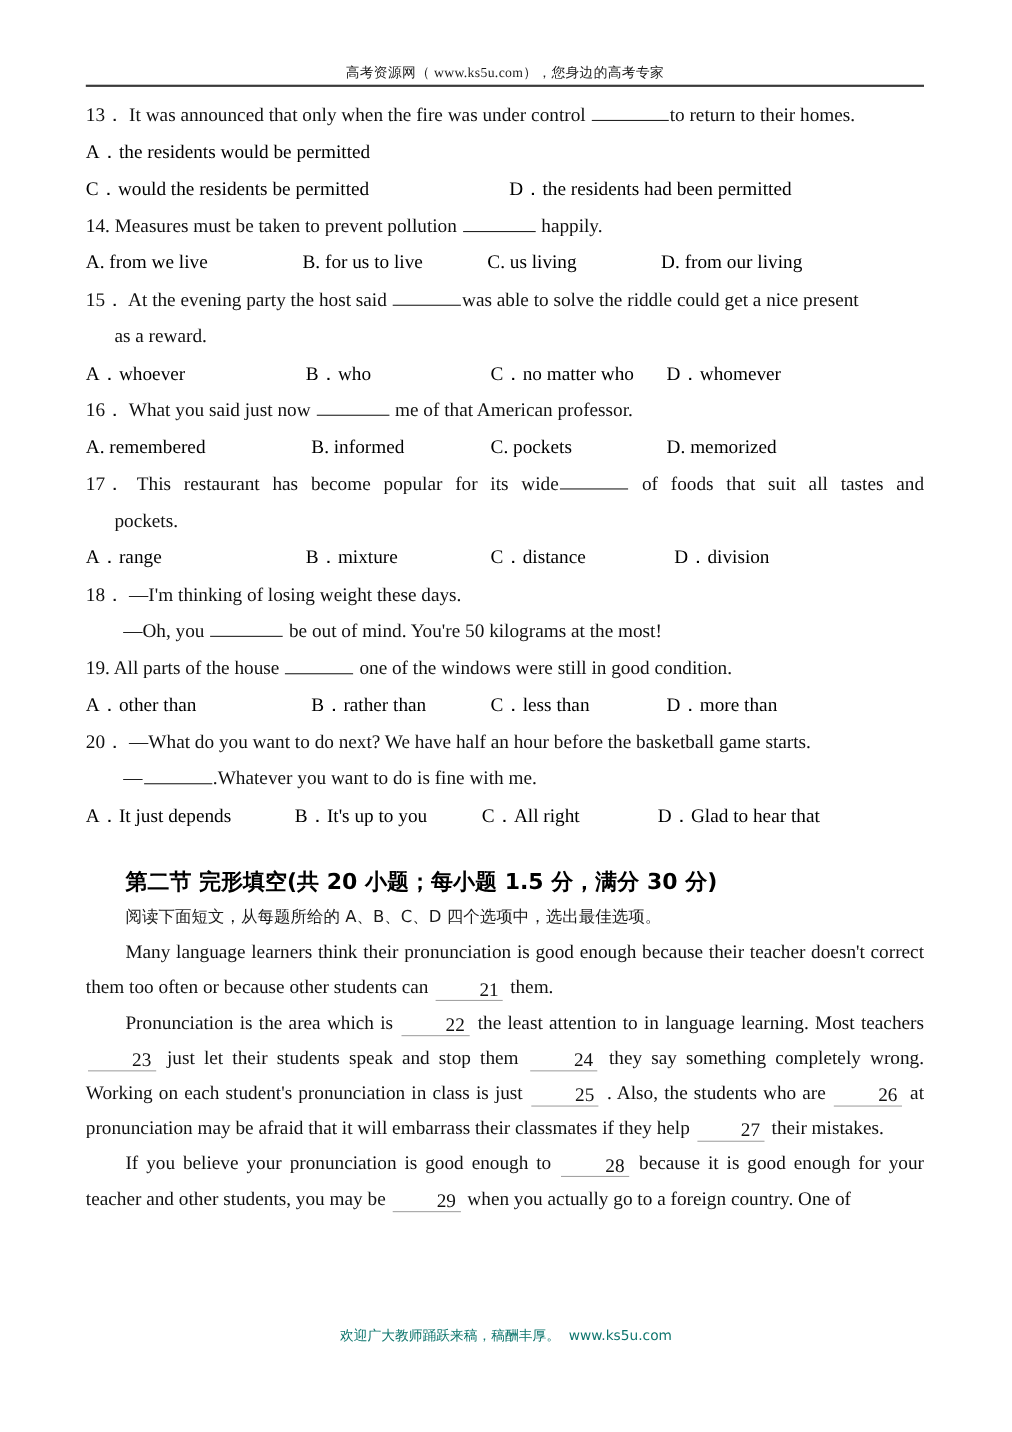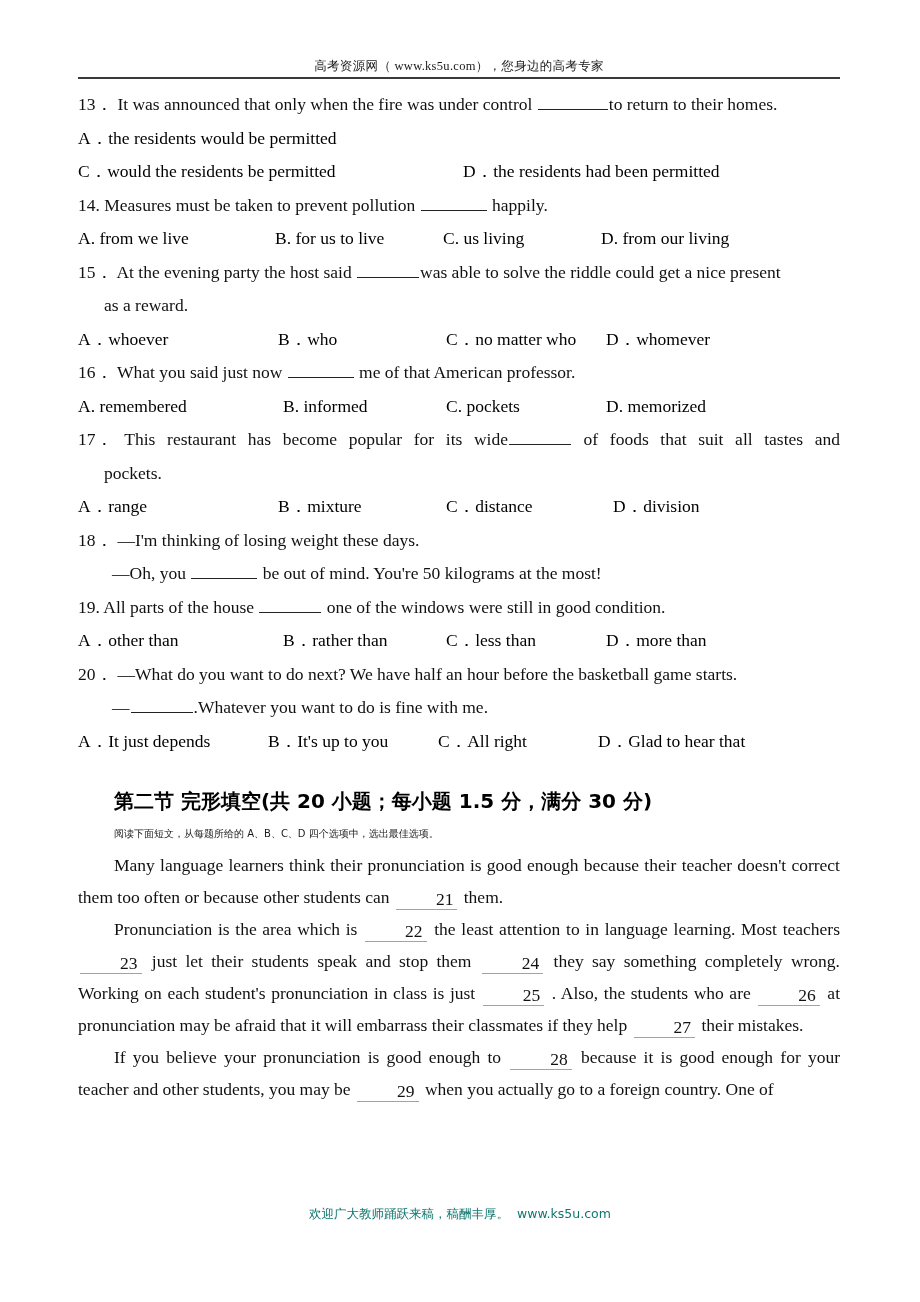--- a/index.html
+++ b/index.html
@@ -119,21 +119,21 @@
   .sec-head {
     font-family: "DejaVu Sans", "Liberation Sans", sans-serif;
     font-size: 20px;
     font-weight: bold;
     line-height: 34px;
     padding-left: 36px;
     white-space: nowrap;
   }
   .sec-instr {
     font-family: "DejaVu Sans", "Liberation Sans", sans-serif;
-    font-size: 10px;
+    font-size: 15px;
     line-height: 31px;
     padding-left: 36px;
     color: #1a1a1a;
     white-space: nowrap;
   }
 
   .para {
     font-size: 17.5px;
     line-height: 32px;
     text-align: justify;

